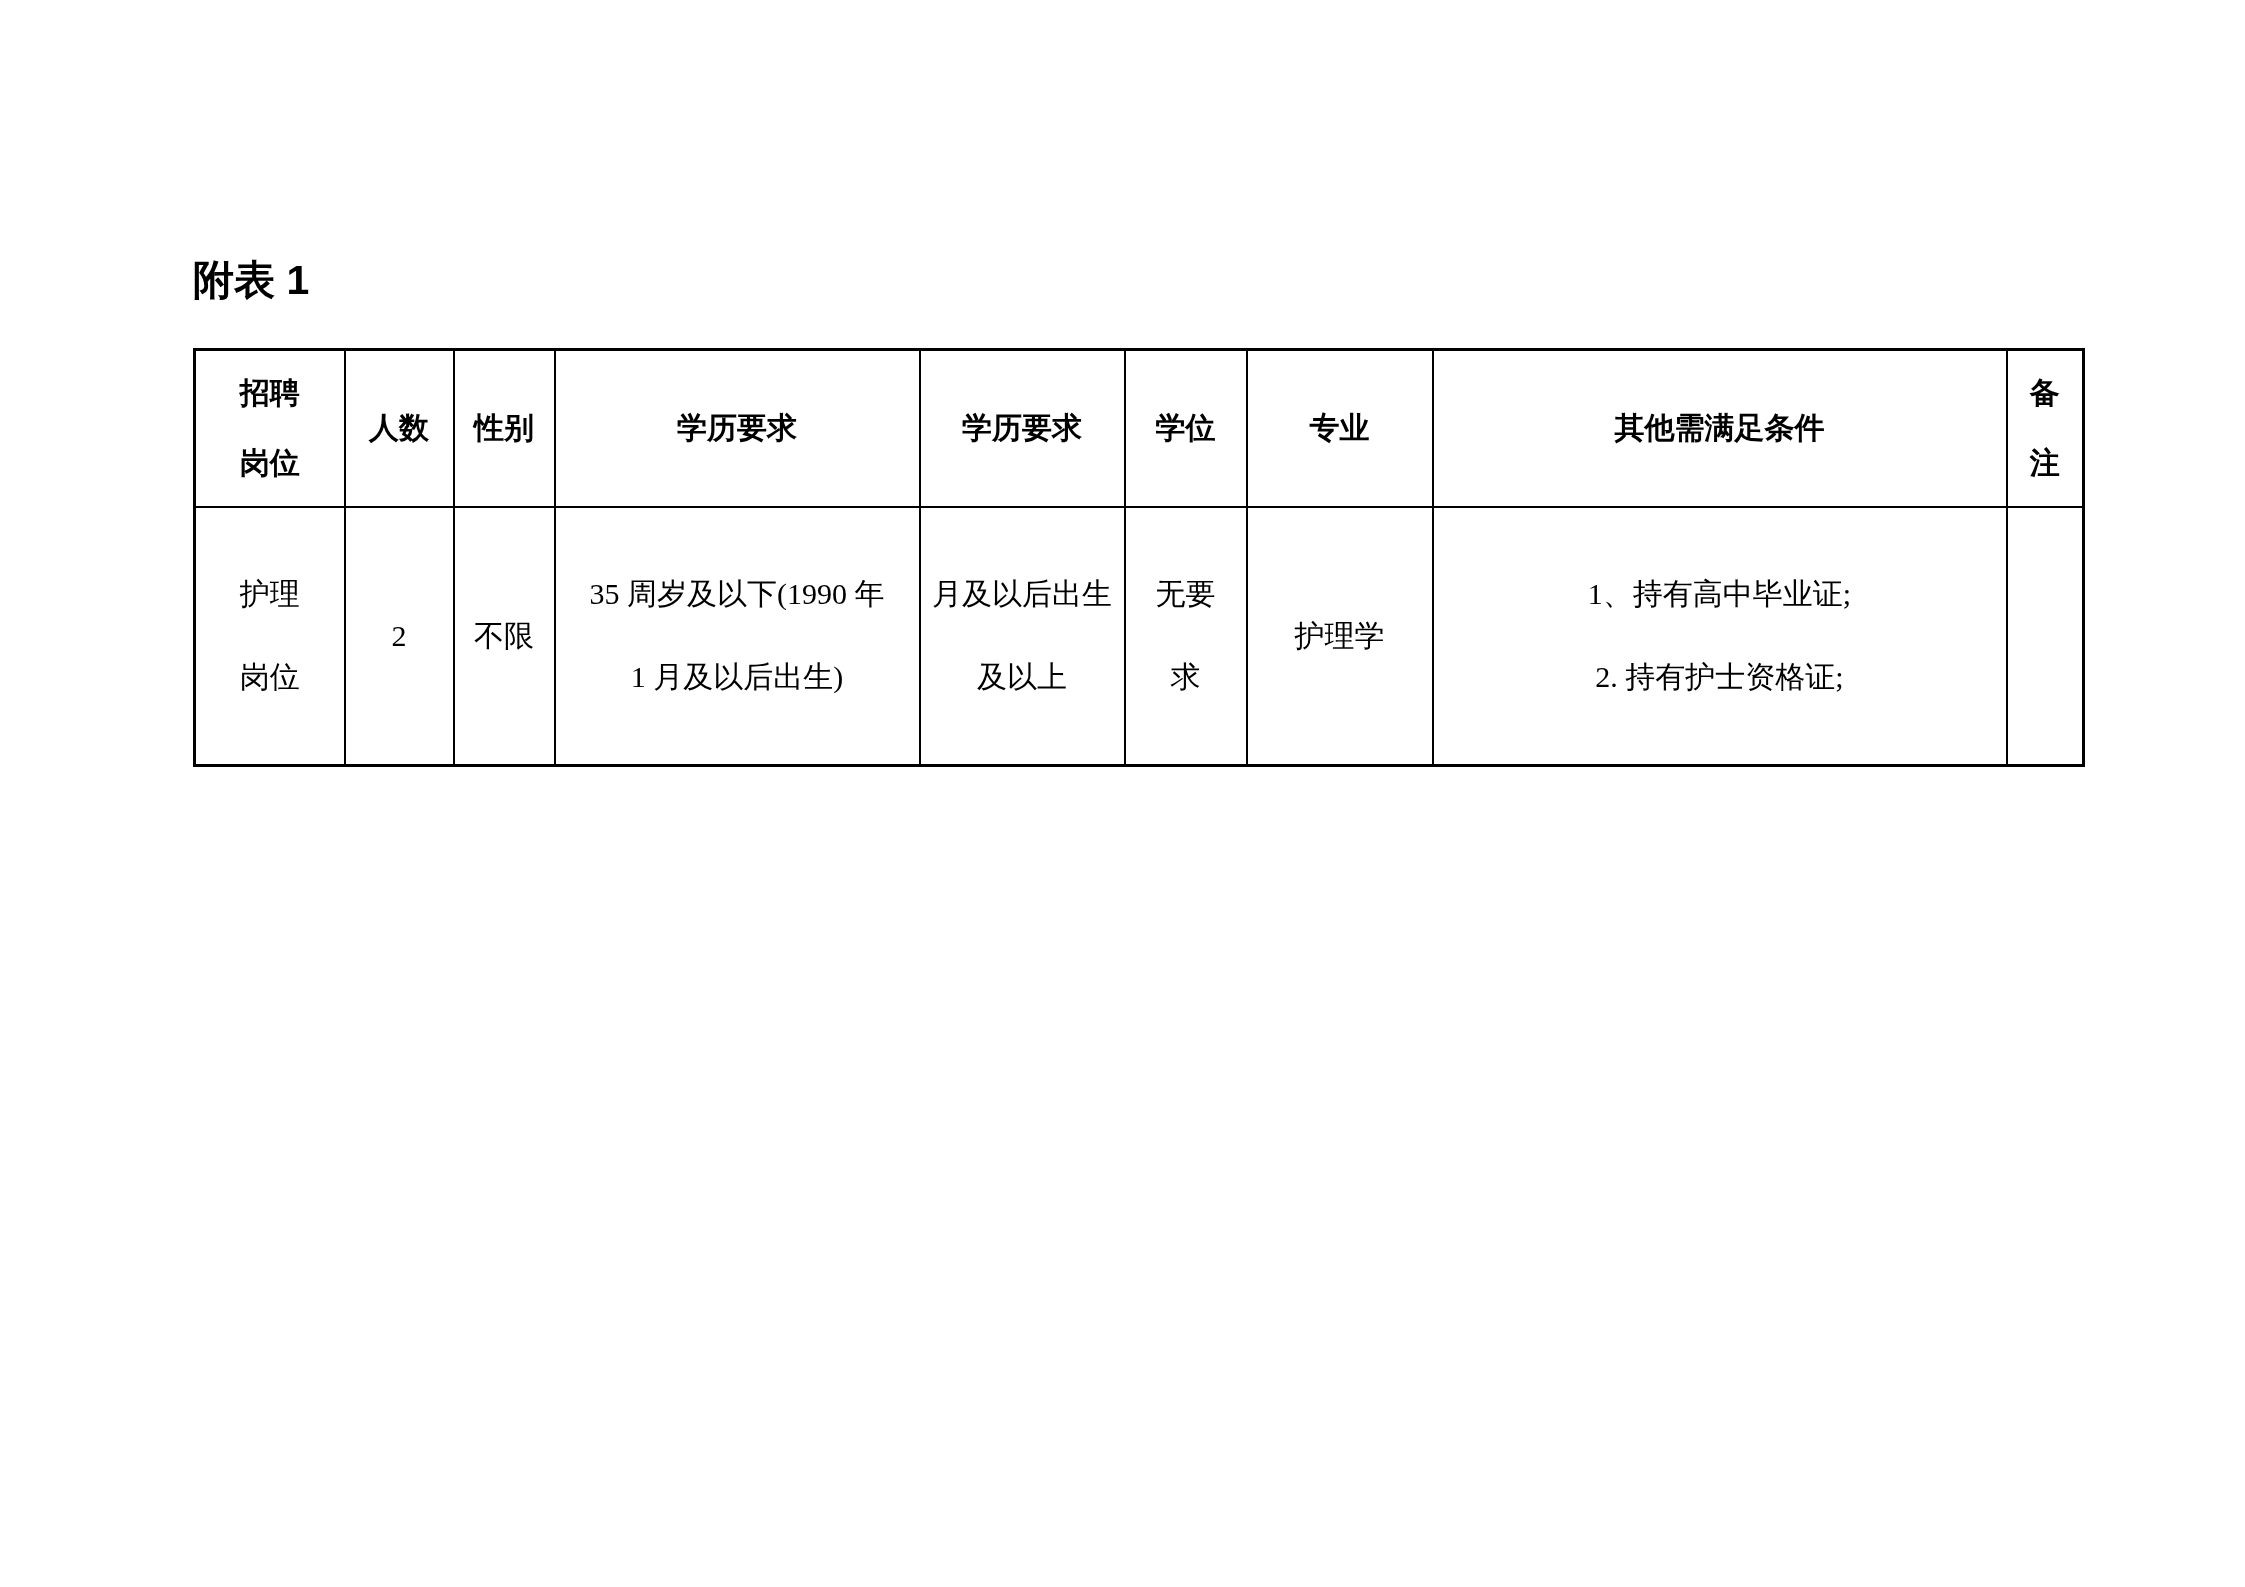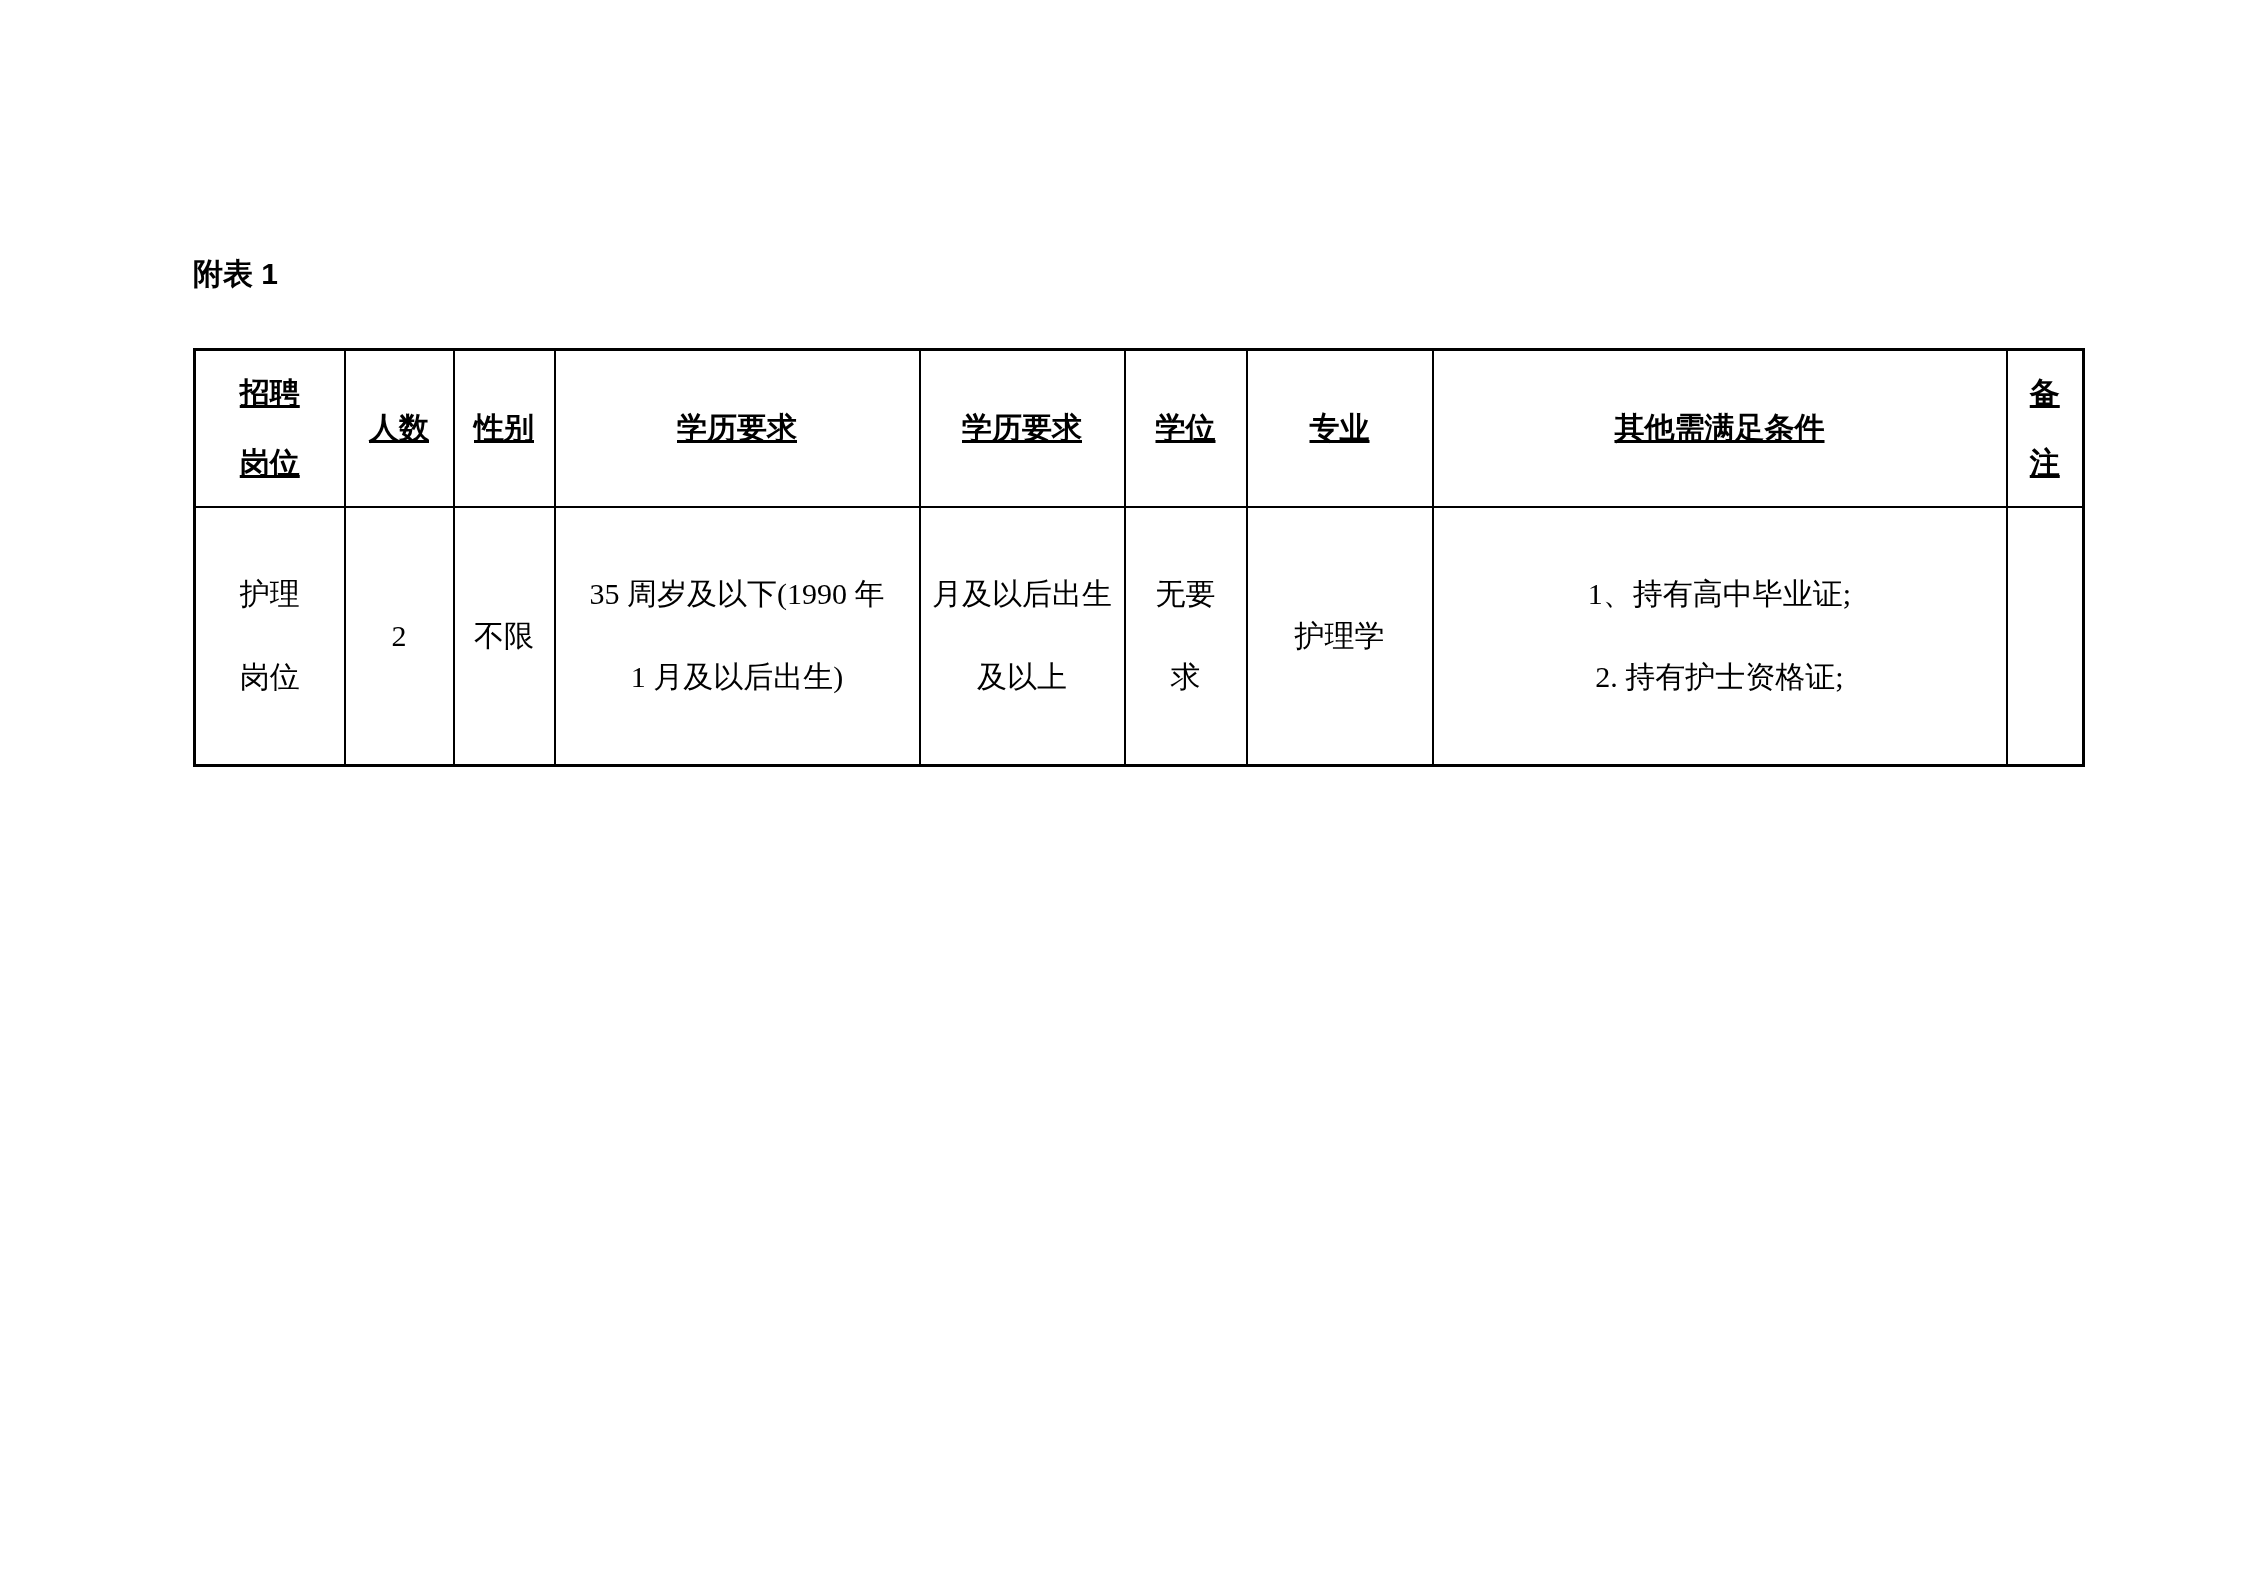--- a/index.html
+++ b/index.html
@@ -13,21 +13,21 @@
     height: 1587px;
     background: #ffffff;
     font-family: "Liberation Serif", serif;
     color: #000000;
     overflow: hidden;
   }
   .doc-title {
     position: absolute;
     left: 193px;
     top: 256px;
-    font-size: 30px;
+    font-size: 41px;
     font-weight: 700;
     font-family: "Liberation Sans", sans-serif;
     color: #000000;
     line-height: 1.2;
     white-space: pre;
   }
   table.recruit {
     position: absolute;
     left: 193px;
     top: 348px;
@@ -41,21 +41,20 @@
     text-align: center;
     vertical-align: middle;
     font-size: 30px;
     padding: 2px 4px;
     white-space: pre-line;
     overflow: hidden;
     color: #000000;
   }
   tr.header-row {
     height: 157px;
-    text-decoration: underline;
   }
   tr.header-row td {
     font-weight: 700;
     line-height: 2.35;
   }
   tr.data-row {
     height: 259px;
   }
   tr.data-row td {
     font-weight: 400;

